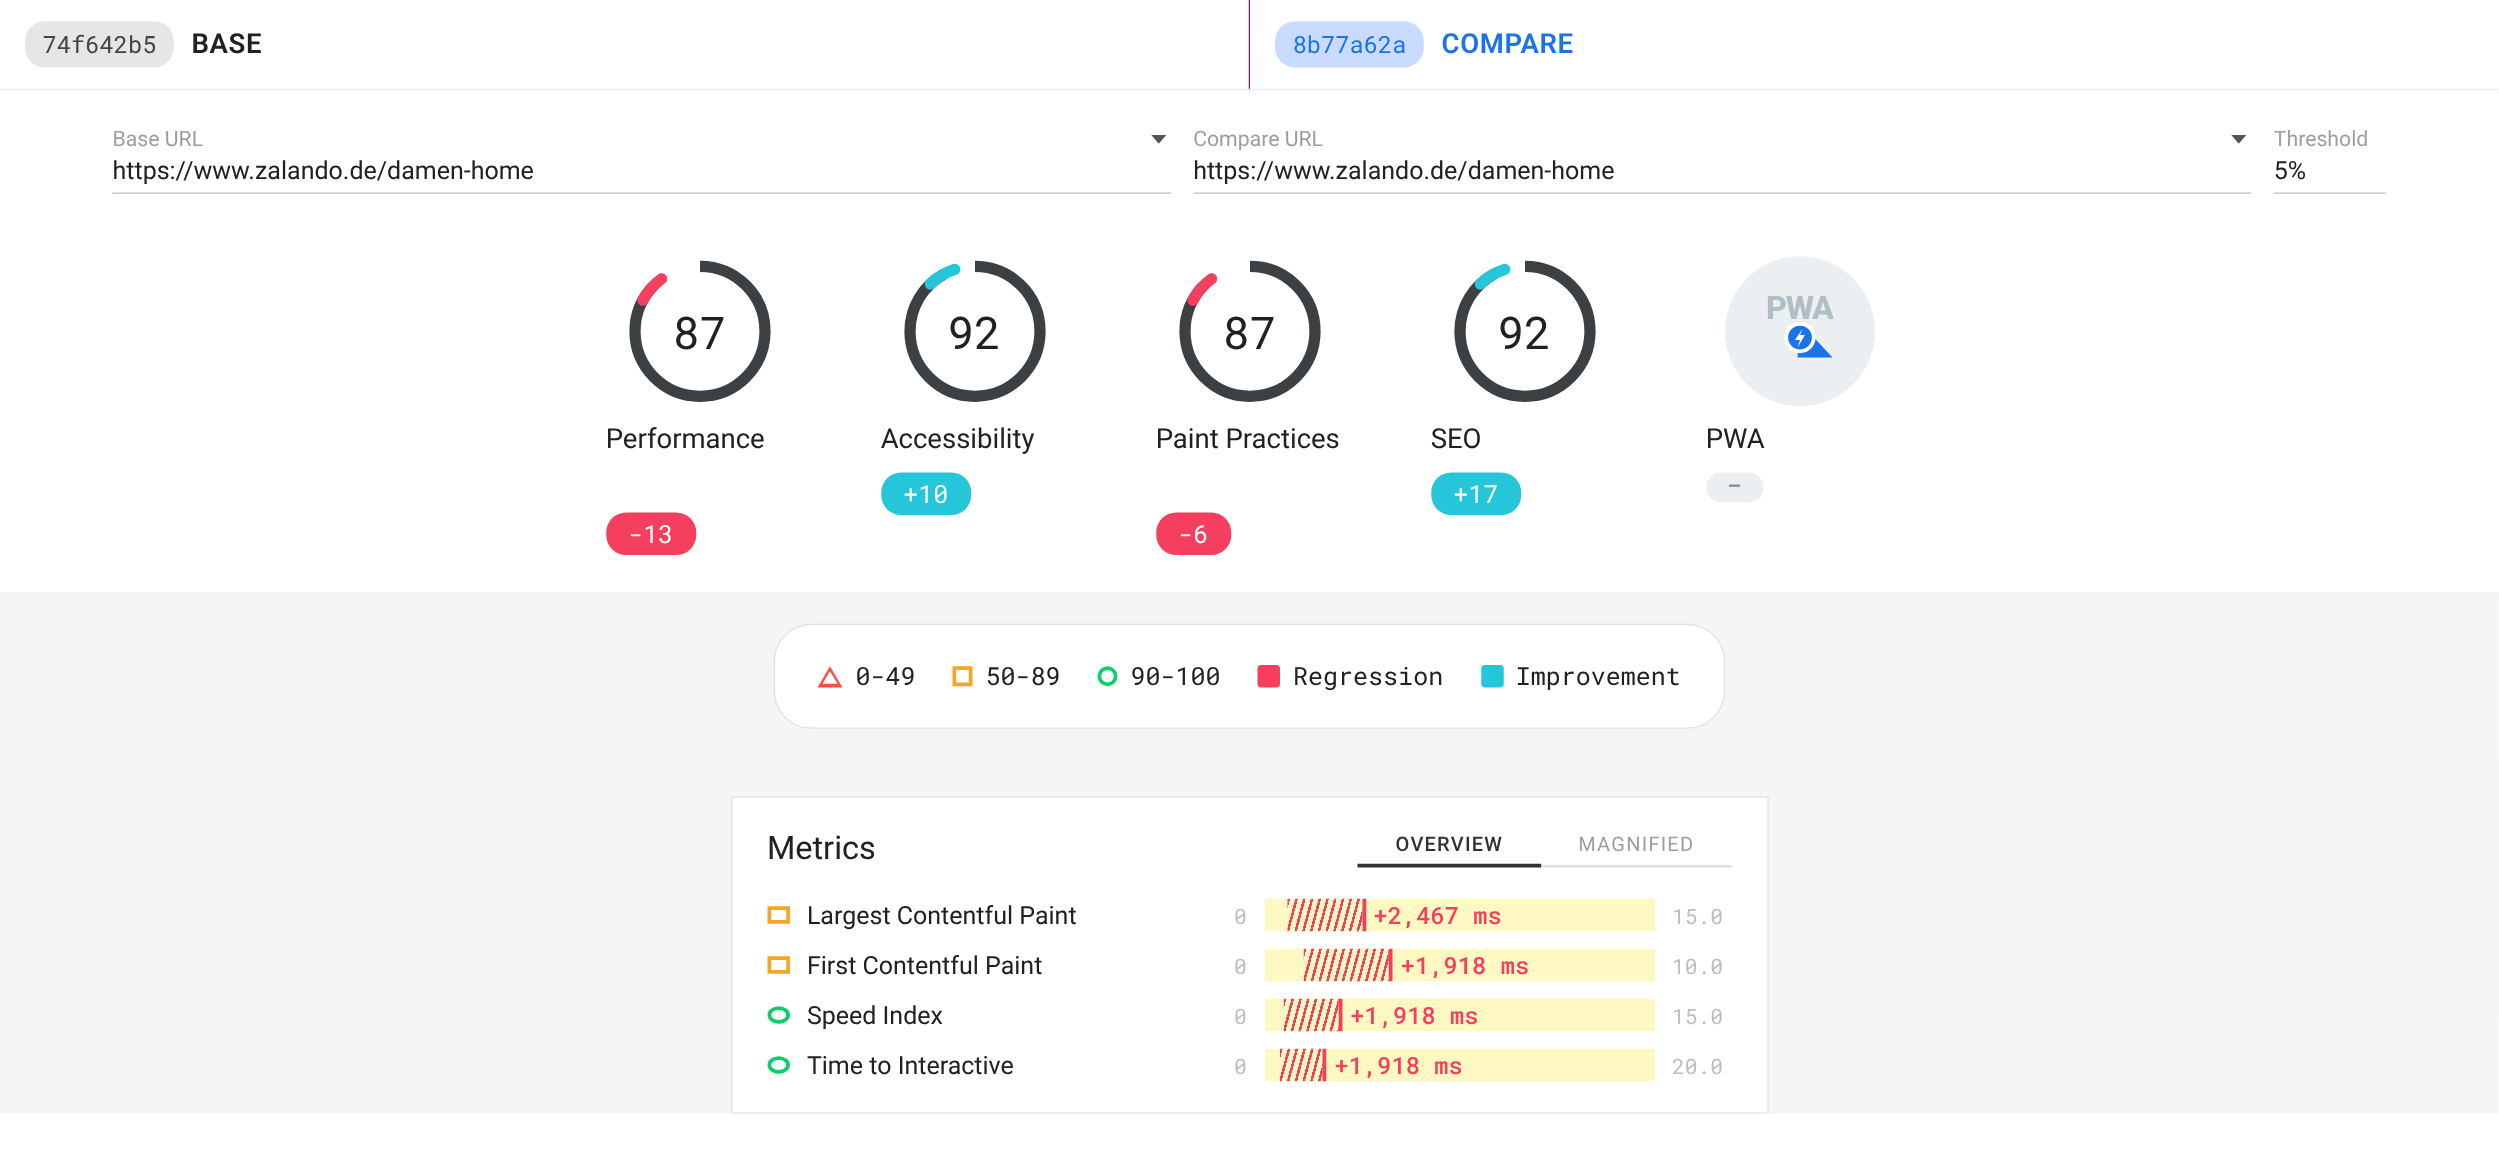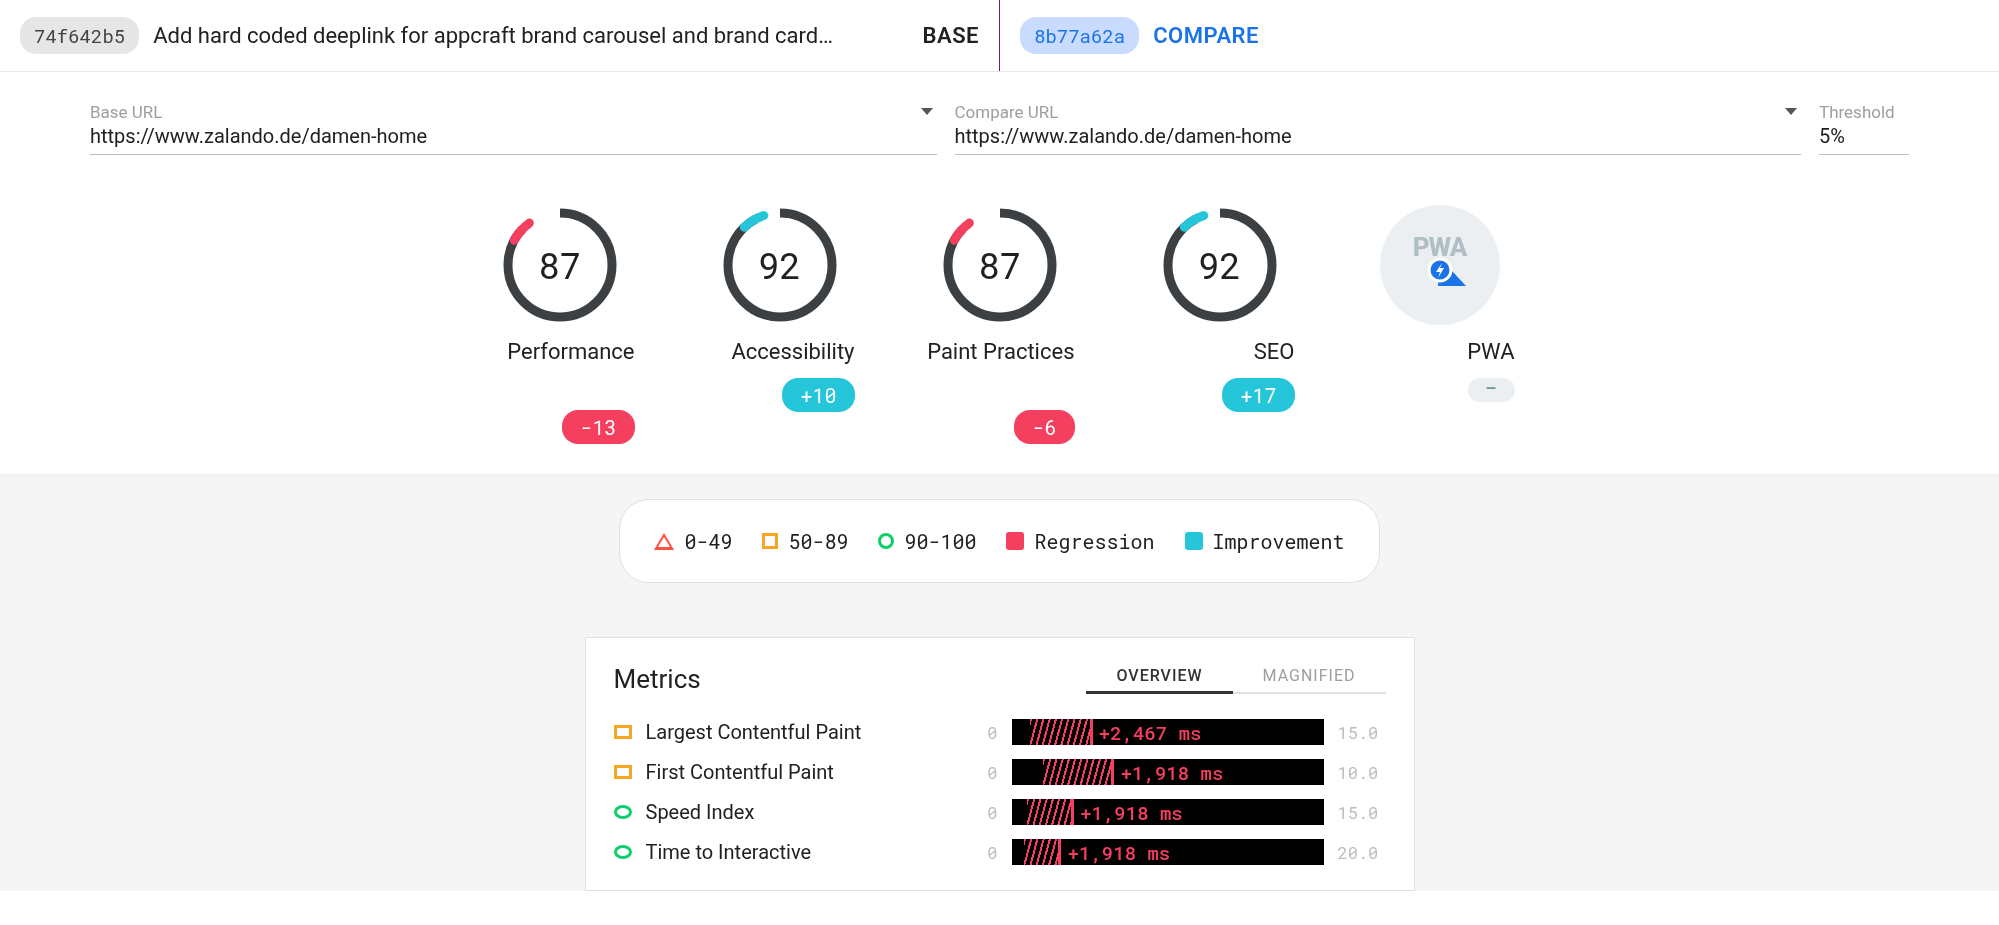--- a/index.html
+++ b/index.html
@@ -106,21 +106,21 @@
 
   
   .gauges {
     display: flex;
     justify-content: center;
     gap: 70px;
     margin: 40px 0 30px;
   }
   .gauge-col {
     width: 150px;
-    text-align: right;
+    text-align: left;
   }
   .gauge {
     position: relative;
     width: 120px; height: 120px;
     margin: 0 auto;
   }
   .gauge svg { transform: rotate(-90deg); }
   .gauge .score {
     position: absolute; inset: 0;
     display: flex; align-items: center; justify-content: center;
@@ -259,21 +259,21 @@
     flex:0 0 290px;
     white-space:nowrap;
   }
   .mr-min,.mr-max{
     font-family:var(--mono); font-size:17px;
     color:#bdbdbd; width:48px;
   }
   .mr-min{ text-align:right; }
   .mr-bar{
     flex:1; height:26px;
-    background:#000000;
+    background:#fef9c3;
     position:relative;
     overflow:visible;
   }
   .mr-fill{
     position:absolute; top:0; bottom:0;
     background: repeating-linear-gradient(
       105deg,
       var(--pink-reg) 0 2px, transparent 2px 6px
     );
     border-right: 3px solid var(--pink-reg);
@@ -288,21 +288,20 @@
   }
 
   .page-shadow{ background: var(--gray-bg); padding-bottom:0; }
 </style>
 </head>
 <body>
 
 <div class="commit-bar">
   <div class="commit-half">
     <span class="sha-chip sha-base">74f642b5</span>
-    <span class="commit-title">Add hard coded deeplink for appcraft brand carousel and brand card…</span>
     <span class="role-label">BASE</span>
   </div>
   <div class="commit-half">
     <span class="sha-chip sha-compare">8b77a62a</span>
     <span class="role-label compare">COMPARE</span>
   </div>
 </div>
 
 <div class="controls">
   <div class="field">

